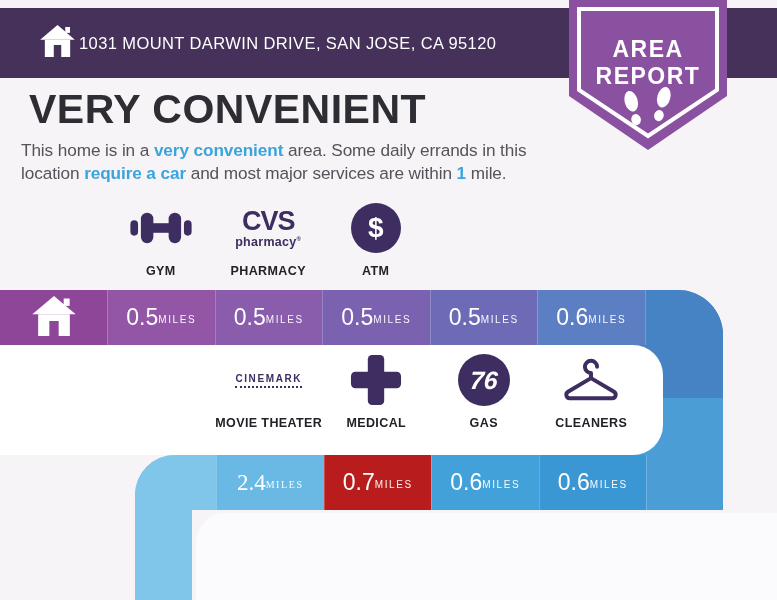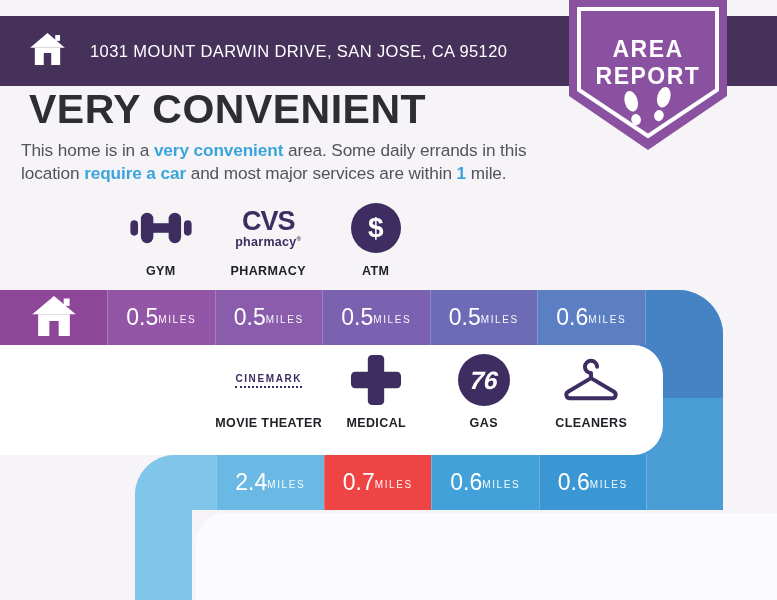--- a/index.html
+++ b/index.html
@@ -4,23 +4,23 @@
 <style>
   html,body{margin:0;padding:0;}
   #page{
     position:relative;width:777px;height:600px;overflow:hidden;
     background:#f6f4f6;
     font-family:"Liberation Sans",sans-serif;
     -webkit-font-smoothing:antialiased;
   }
   
   .header-bar{
-    position:absolute;left:0;top:16px;width:777px;height:70px;
+    position:absolute;left:0;top:8px;width:777px;height:70px;
     background:var(--header-bg);
-    display:flex;align-items:center;padding-left:30px;box-sizing:border-box;gap:25px;
+    display:flex;align-items:center;padding-left:40px;box-sizing:border-box;gap:4px;
     z-index:5;
   }
   .header-home{color:#fff;flex:0 0 auto;}
   .header-address{color:#fff;font-size:16.5px;font-weight:500;letter-spacing:.4px;}
   
   .badge{position:absolute;left:569px;top:0;width:158px;height:154px;z-index:6;}
   .badge-outer{fill:var(--badge-purple);}
   .badge-border{fill:none;stroke:#fff;stroke-width:4;}
   .badge text{fill:#fff;font-weight:700;font-size:23px;letter-spacing:1.5px;font-family:"Liberation Sans",sans-serif;}
   .badge .fp{fill:#fff;}
@@ -138,25 +138,25 @@
         </div>
       </div>
     <div class="band-filler"></div>
   </div>
 
   <div class="icons-panel"></div>
 
   <div class="band" id="band2">
     <div class="band2-tail"></div>
     <div class="cells" id="band2-cells">
-        <div class="band-cell" style="background: rgb(105, 185, 228);">
+        <div class="band-cell" style="background: rgb(105, 185, 228); font-family: Liberation Serif, serif;">
           <div class="band-val">2.4</div>
           <div class="band-unit">MILES</div>
         </div>
-        <div class="band-cell" style="background: #ef4444;">
+        <div class="band-cell" style="background: #b91c1c;">
           <div class="band-val">0.7</div>
           <div class="band-unit">MILES</div>
         </div>
         <div class="band-cell" style="background: rgb(66, 161, 217);">
           <div class="band-val">0.6</div>
           <div class="band-unit">MILES</div>
         </div>
         <div class="band-cell" style="background: rgb(59, 151, 211);">
           <div class="band-val">0.6</div>
           <div class="band-unit">MILES</div>

